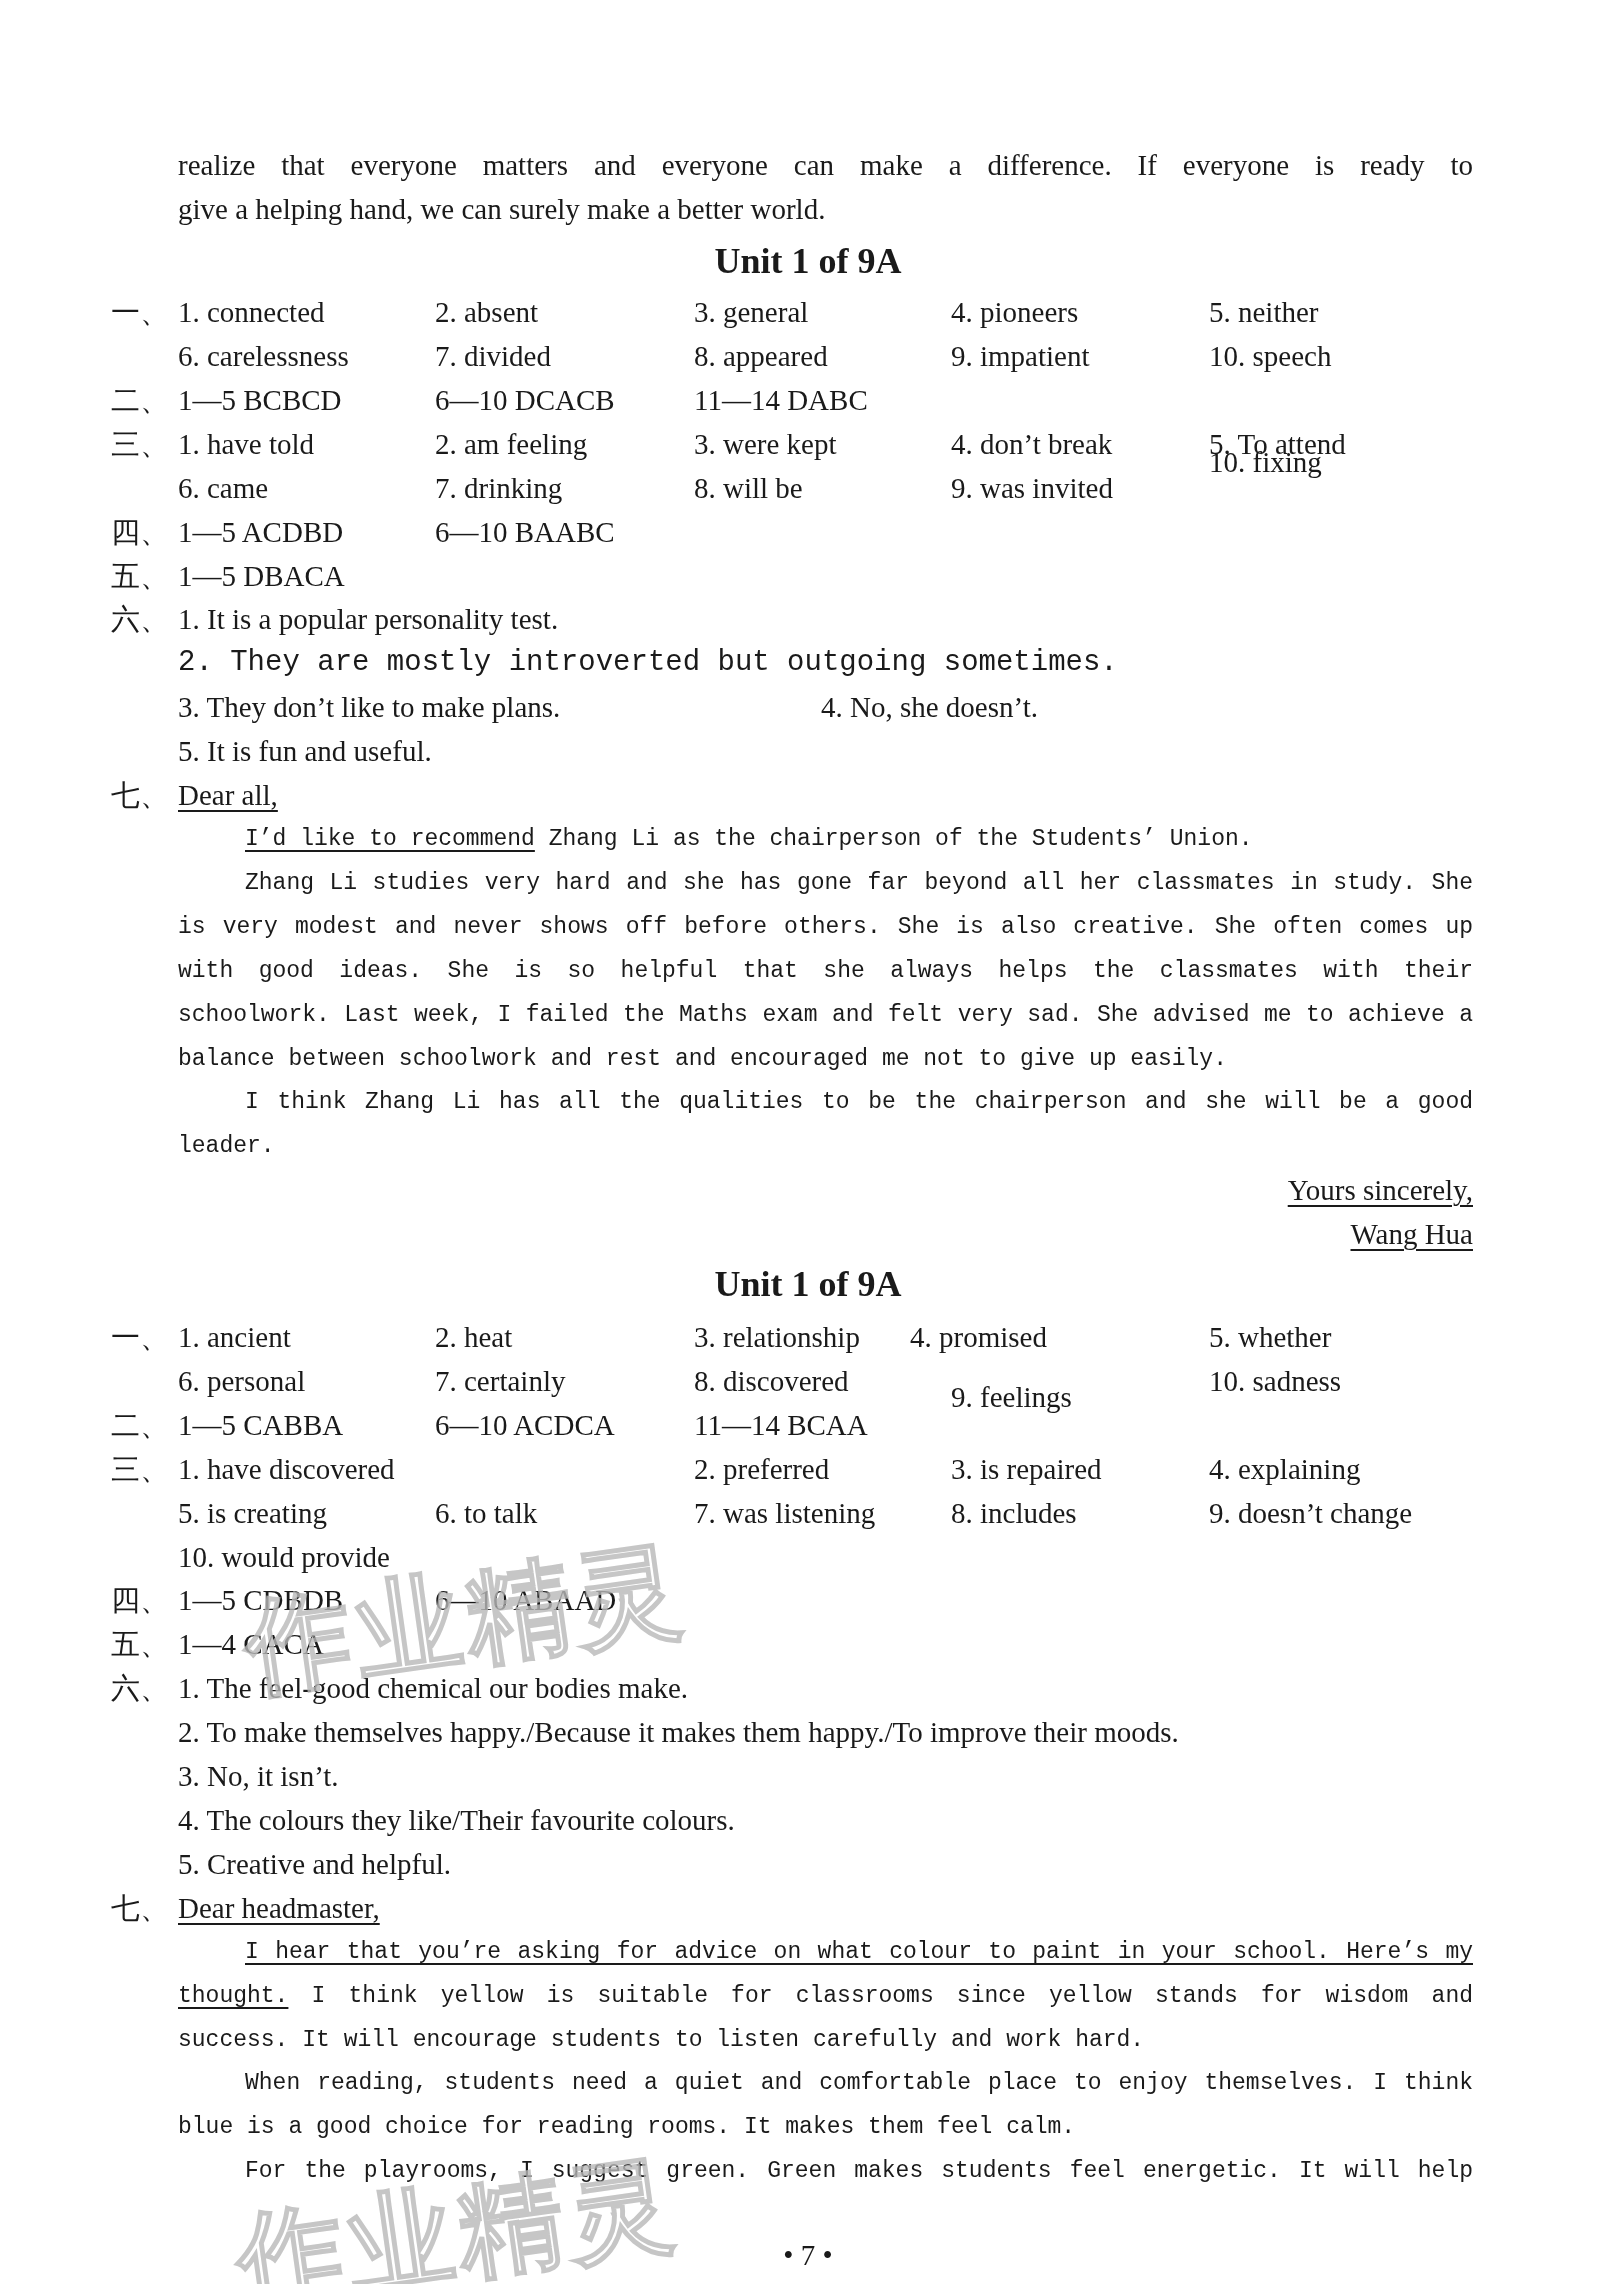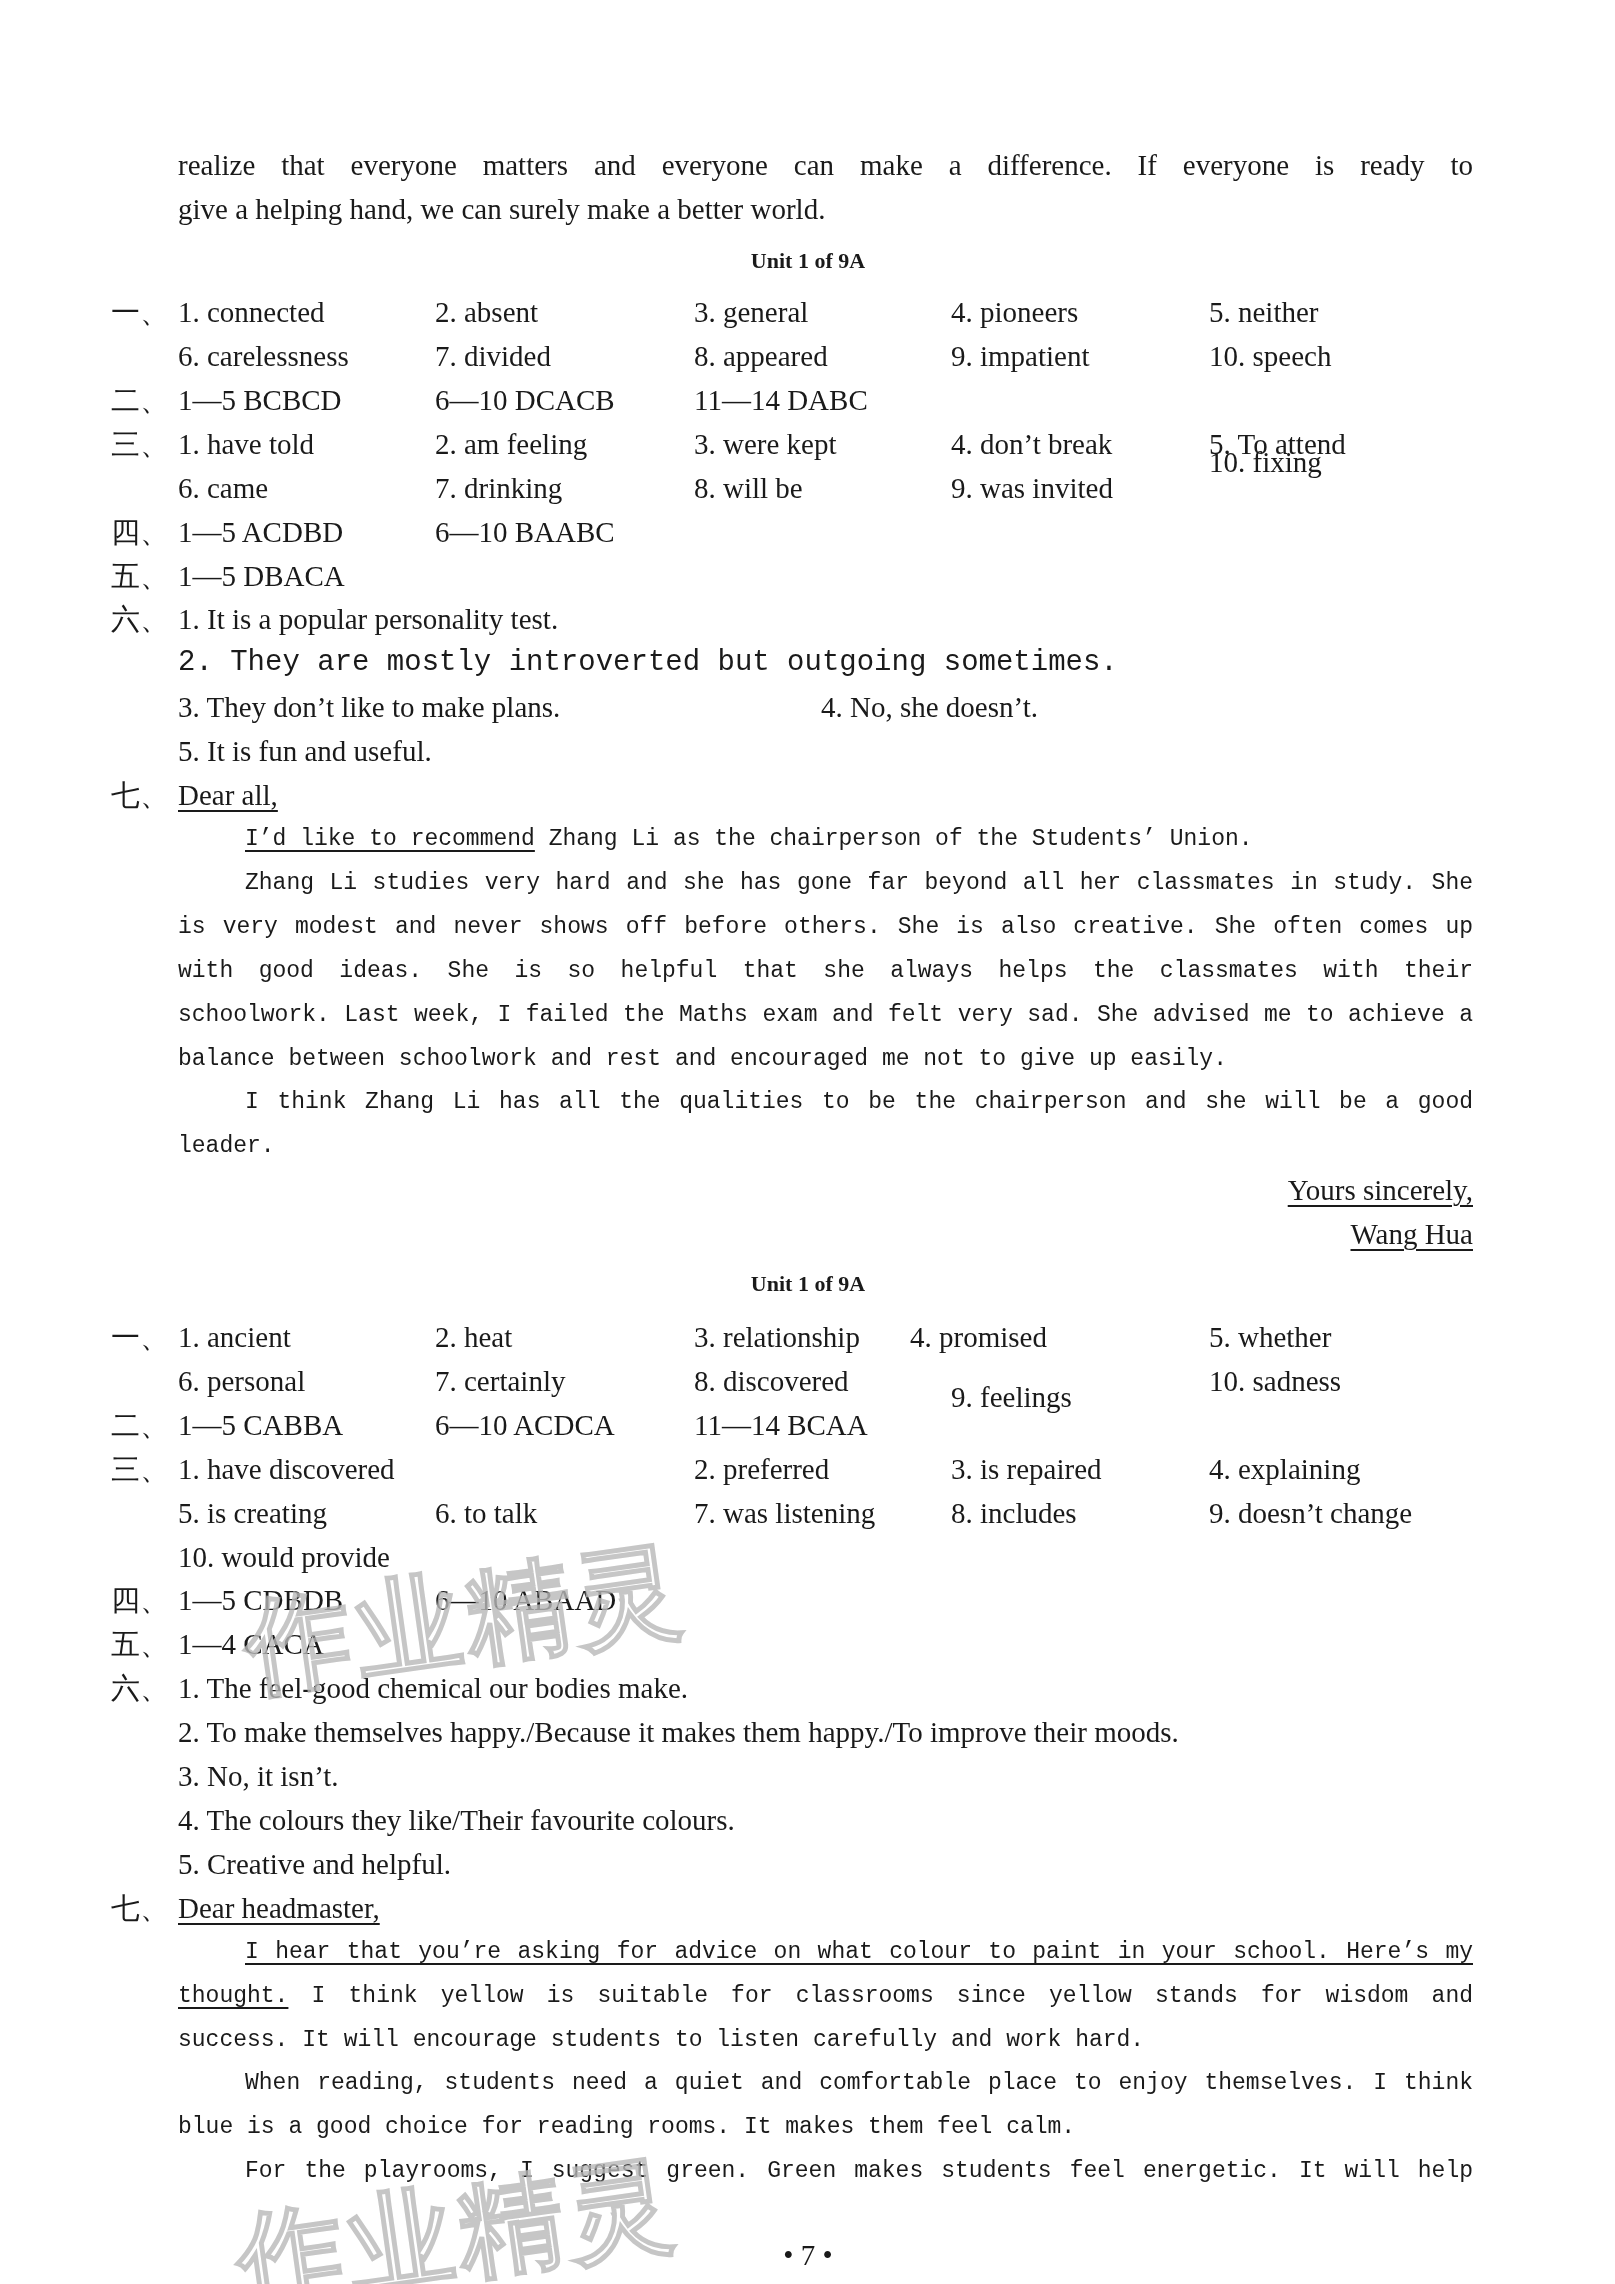--- a/index.html
+++ b/index.html
@@ -4,21 +4,21 @@
 <style>
   html, body { margin: 0; padding: 0; background: #ffffff; }
   body { width: 1616px; height: 2284px; position: relative; overflow: hidden;
          font-family: "Liberation Serif", "DejaVu Serif", serif; color: #1a1a1a; }
   .page { position: absolute; left: 0; top: 0; width: 1616px; height: 2284px; }
   .line { position: absolute; font-size: 29px; line-height: 44px; white-space: nowrap; }
   .para { position: absolute; left: 178px; width: 1295px; font-size: 23px; line-height: 44px;
           text-align: justify; text-align-last: left; font-family: Liberation Mono, monospace; }
   .indent { text-indent: 67px; }
   .unit-title { position: absolute; left: 0; width: 1616px; text-align: center;
-                font-weight: bold; font-size: 22px; line-height: 44px; }
+                font-weight: bold; font-size: 36px; line-height: 44px; }
   .sec { position: absolute; left: 111px; font-size: 29px; line-height: 44px; }
   .cell { position: absolute; font-size: 29px; line-height: 44px; white-space: nowrap; }
   .u { text-decoration: underline; text-decoration-thickness: 1.6px; text-underline-offset: 4.9px; }
   .sign { position: absolute; right: 143px; font-size: 29px; line-height: 44px; text-align: right; }
   .pagenum { position: absolute; left: 0; width: 1616px; text-align: center; font-size: 29px; top: 2239px; }
   .watermark { position: absolute; font-size: 106px; color: transparent;
                -webkit-text-stroke: 1.6px #b8b8b8; font-family: "DejaVu Sans", sans-serif;
                font-weight: bold; letter-spacing: 4.9px; transform: rotate(-8deg); opacity: 0.8; }
 </style>
 </head>

